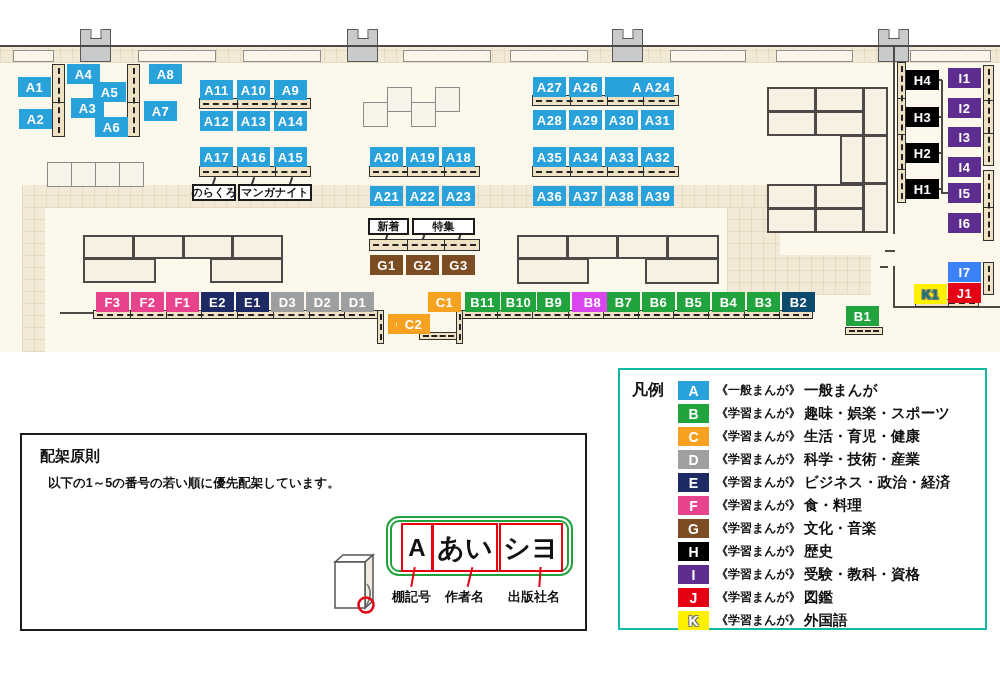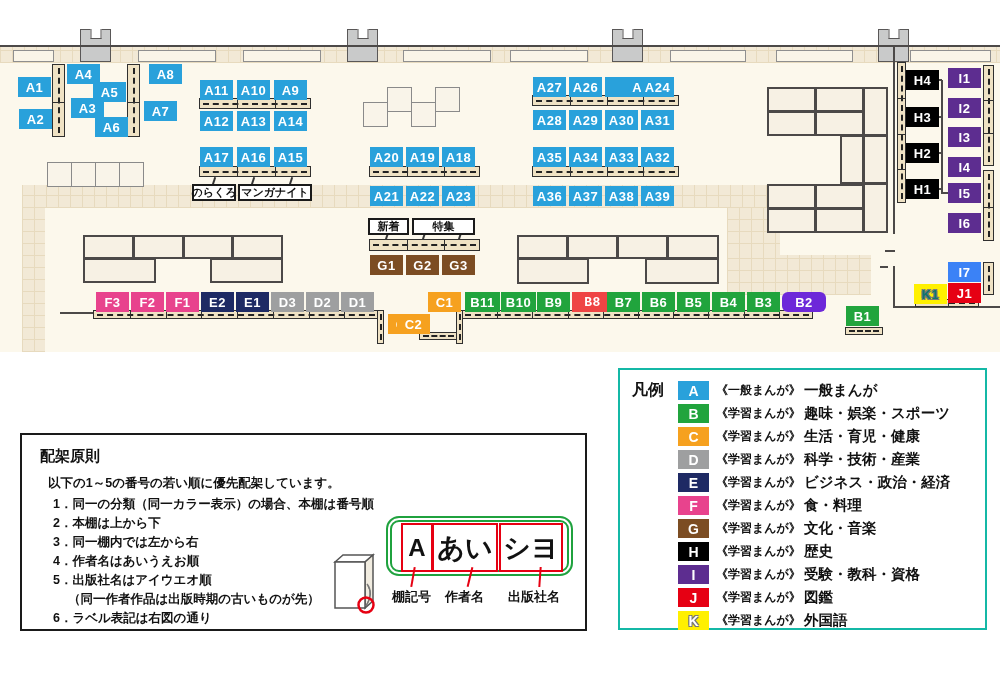--- a/index.html
+++ b/index.html
@@ -268,27 +268,27 @@
       <div class="abs maplabel" style="left: 236px; top: 246px; width: 33px; height: 20px; background: rgb(30, 42, 100);">E1</div>
       <div class="abs maplabel" style="left: 271px; top: 246px; width: 33px; height: 20px; background: rgb(158, 159, 160);">D3</div>
       <div class="abs maplabel" style="left: 306px; top: 246px; width: 33px; height: 20px; background: rgb(158, 159, 160);">D2</div>
       <div class="abs maplabel" style="left: 341px; top: 246px; width: 33px; height: 20px; background: rgb(158, 159, 160);">D1</div>
       <div class="abs maplabel" style="left: 428px; top: 246px; width: 33px; height: 20px; background: rgb(246, 161, 31);">C1</div>
       <div class="abs maplabel" style="left: 388px; top: 268px; width: 33px; height: 20px; background: rgb(246, 161, 31);">C3</div>
       <div class="abs maplabel" style="left: 397px; top: 268px; width: 33px; height: 20px; background: rgb(246, 161, 31);">C2</div>
       <div class="abs maplabel" style="left: 465px; top: 246px; width: 35px; height: 20px; background: rgb(33, 164, 61);">B11</div>
       <div class="abs maplabel" style="left: 501px; top: 246px; width: 35px; height: 20px; background: rgb(33, 164, 61);">B10</div>
       <div class="abs maplabel" style="left: 537px; top: 246px; width: 33px; height: 20px; background: rgb(33, 164, 61);">B9</div>
-      <div class="abs maplabel" style="left: 572px; top: 246px; width: 41px; height: 20px; background: #ef4444; font-family: Liberation Mono, monospace;">B8</div>
+      <div class="abs maplabel" style="left: 572px; top: 246px; width: 41px; height: 20px; background: #d946ef;">B8</div>
       <div class="abs maplabel" style="left: 607px; top: 246px; width: 33px; height: 20px; background: rgb(33, 164, 61);">B7</div>
       <div class="abs maplabel" style="left: 642px; top: 246px; width: 33px; height: 20px; background: rgb(33, 164, 61);">B6</div>
       <div class="abs maplabel" style="left: 677px; top: 246px; width: 33px; height: 20px; background: rgb(33, 164, 61);">B5</div>
       <div class="abs maplabel" style="left: 712px; top: 246px; width: 33px; height: 20px; background: rgb(33, 164, 61);">B4</div>
       <div class="abs maplabel" style="left: 747px; top: 246px; width: 33px; height: 20px; background: rgb(33, 164, 61);">B3</div>
-      <div class="abs maplabel" style="left: 782px; top: 246px; width: 44px; height: 20px; background: #6d28d9; border-radius: 6px;">B2</div>
+      <div class="abs maplabel" style="left: 782px; top: 246px; width: 33px; height: 20px; background: #0c4a6e;">B2</div>
       <div class="abs maplabel" style="left: 846px; top: 260px; width: 33px; height: 20px; background: rgb(33, 164, 61);">B1</div>
       <div class="abs maplabel" style="left: 906px; top: 24px; width: 33px; height: 20px; background: rgb(0, 0, 0);">H4</div>
       <div class="abs maplabel" style="left: 906px; top: 61px; width: 33px; height: 20px; background: rgb(0, 0, 0);">H3</div>
       <div class="abs maplabel" style="left: 906px; top: 97px; width: 33px; height: 20px; background: rgb(0, 0, 0);">H2</div>
       <div class="abs maplabel" style="left: 906px; top: 133px; width: 33px; height: 20px; background: rgb(0, 0, 0);">H1</div>
       <div class="abs maplabel" style="left: 948px; top: 22px; width: 33px; height: 20px; background: rgb(93, 45, 144);">I1</div>
       <div class="abs maplabel" style="left: 948px; top: 52px; width: 33px; height: 20px; background: rgb(93, 45, 144);">I2</div>
       <div class="abs maplabel" style="left: 948px; top: 81px; width: 33px; height: 20px; background: rgb(93, 45, 144);">I3</div>
       <div class="abs maplabel" style="left: 948px; top: 111px; width: 33px; height: 20px; background: rgb(93, 45, 144);">I4</div>
       <div class="abs maplabel" style="left: 948px; top: 137px; width: 33px; height: 20px; background: rgb(93, 45, 144);">I5</div>
@@ -356,30 +356,20 @@
           <div class="chip outlined" style="background: rgb(255, 240, 0);">K</div>
           <div class="ltype">《学習まんが》</div>
           <div class="lcat">外国語</div>
         </div>
       </div>
   </div>
 
   <div class="abs principles">
     <div class="p-title">配架原則</div>
     <div class="p-intro">以下の1～5の番号の若い順に優先配架しています。</div>
-    <div class="p-items">
-
-    <div class="p-item">1．同一の分類（同一カラー表示）の場合、本棚は番号順</div>
-        <div class="p-item">2．本棚は上から下</div>
-        <div class="p-item">3．同一棚内では左から右</div>
-        <div class="p-item">4．作者名はあいうえお順</div>
-        <div class="p-item">5．出版社名はアイウエオ順</div>
-        <div class="p-item indent">（同一作者作品は出版時期の古いものが先）</div>
-        <div class="p-item">6．ラベル表記は右図の通り</div>
-      </div>
   </div>
 
   <div>
     <div class="abs ltagframe"></div>
     <div class="dboxes">
 
     <div>A</div>
         <div>あい</div>
         <div>シヨ</div>
       </div>

